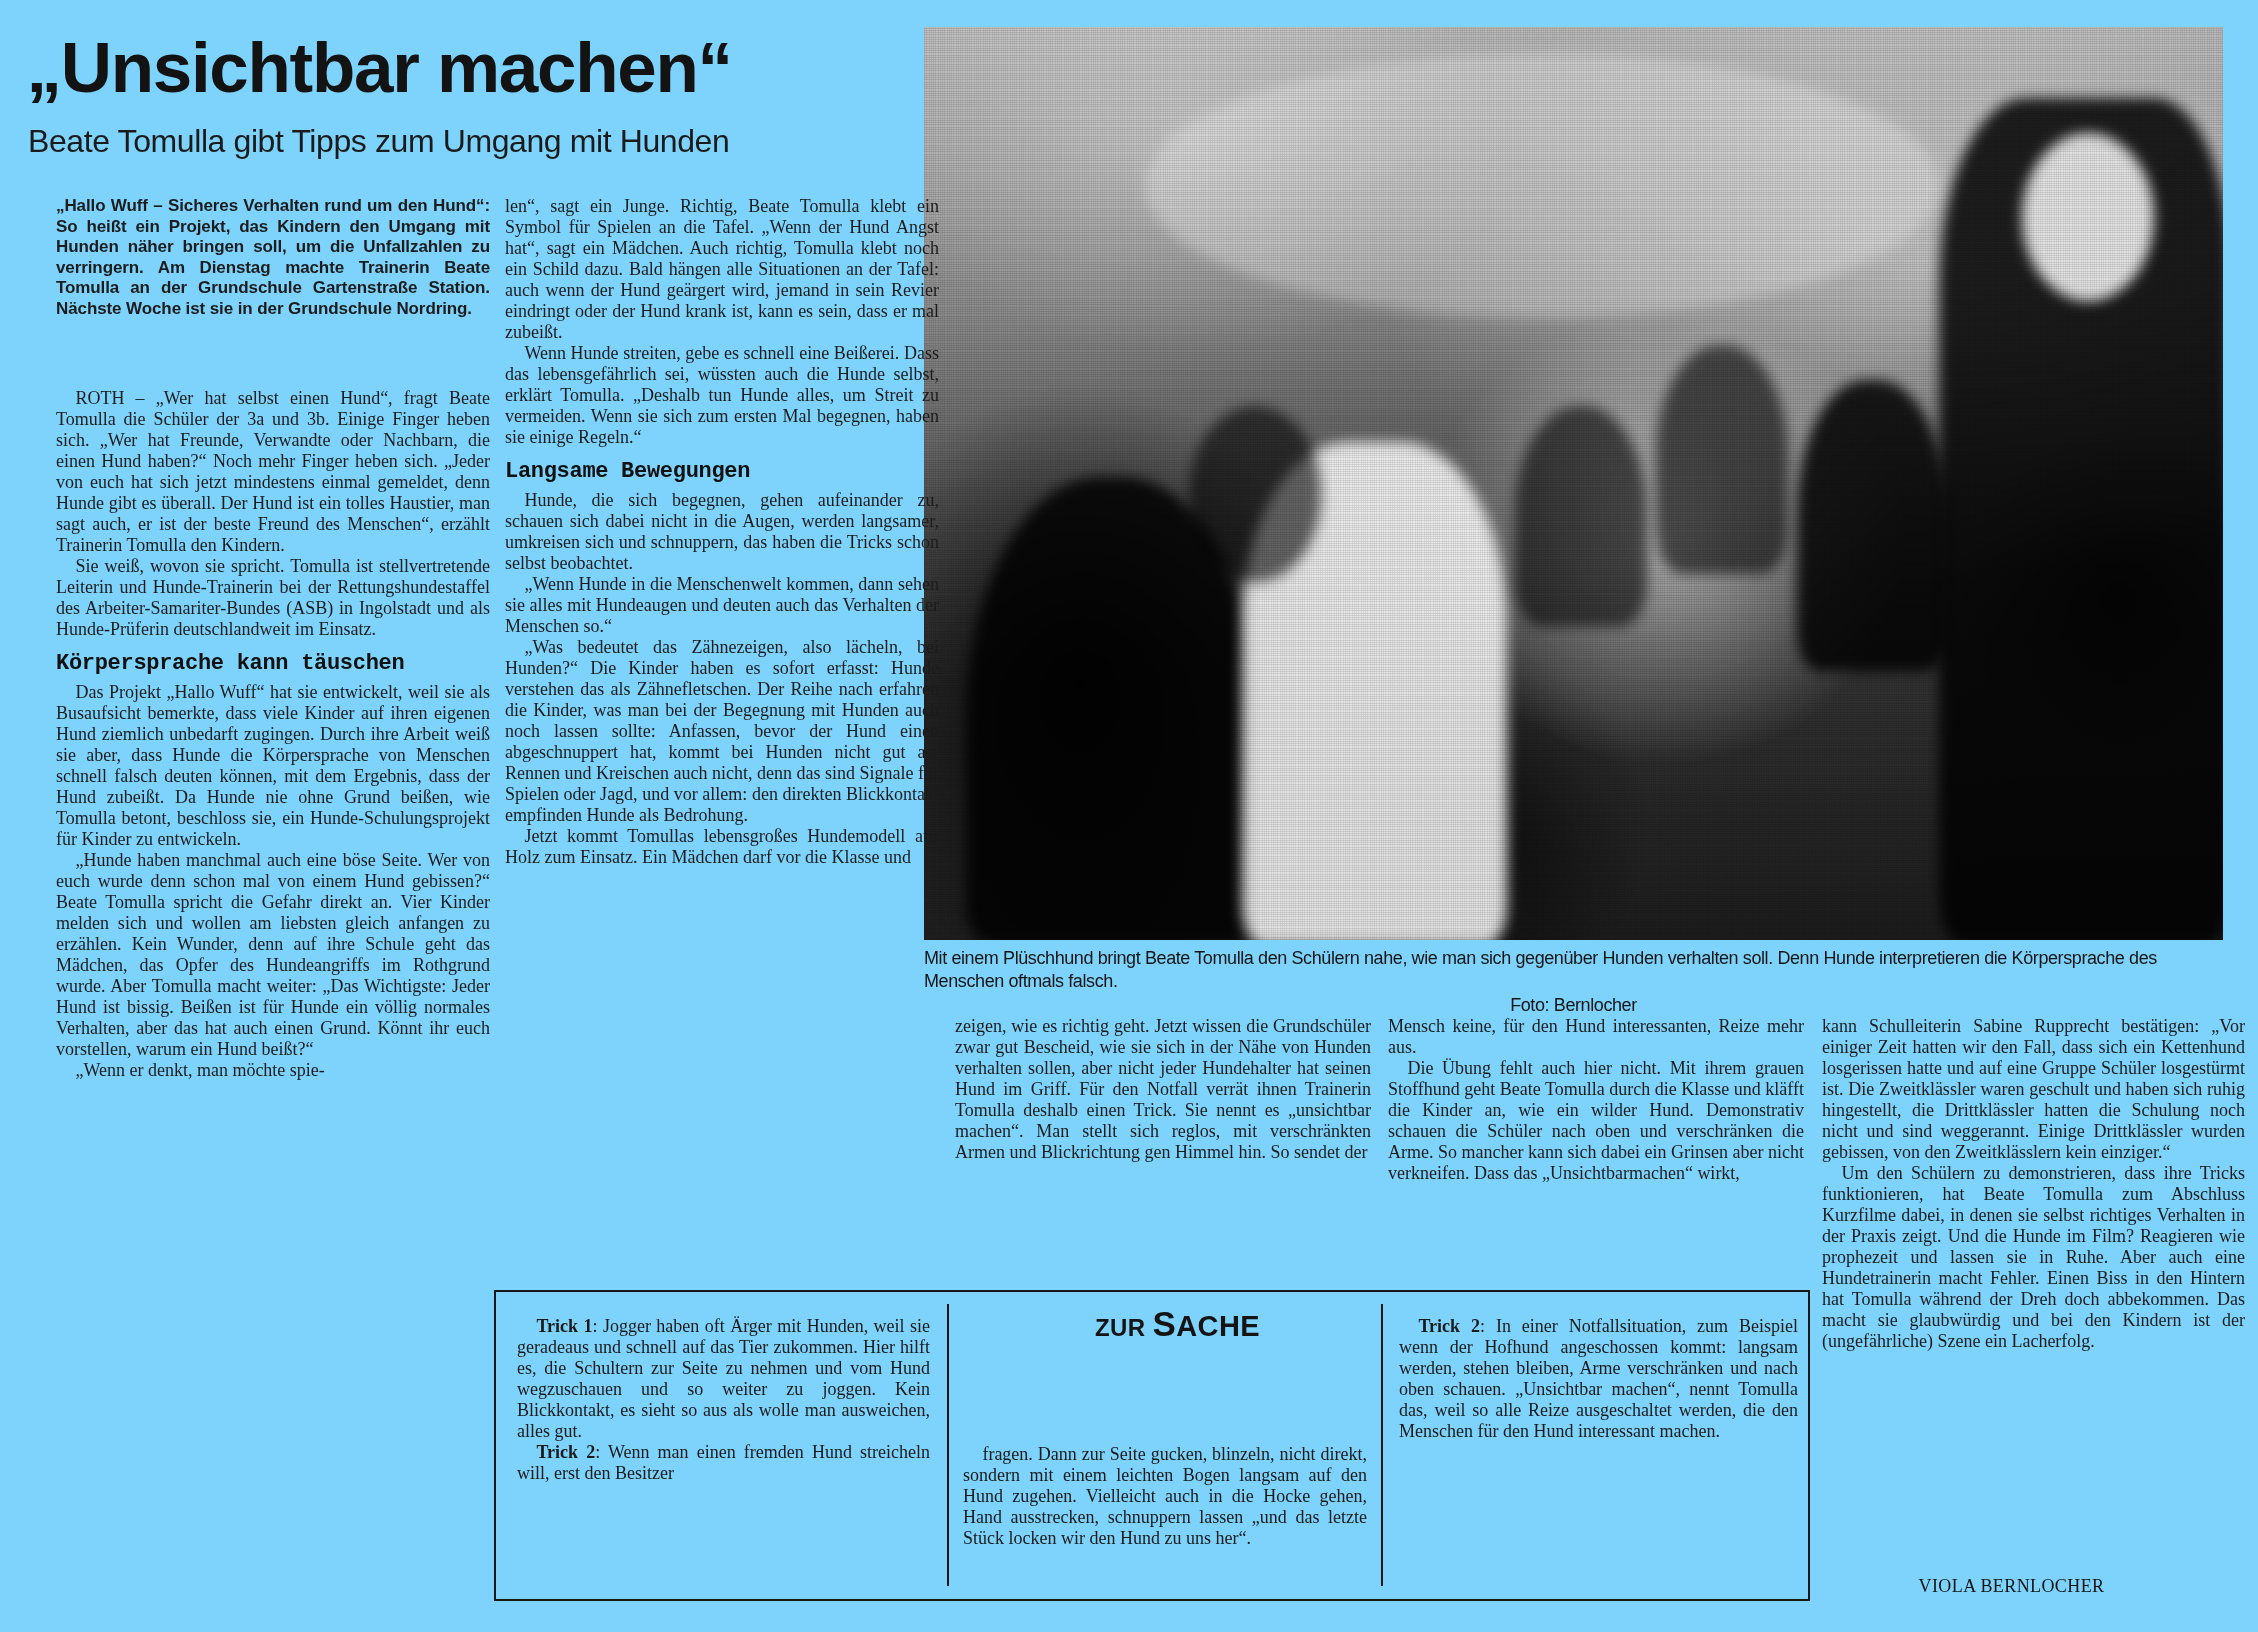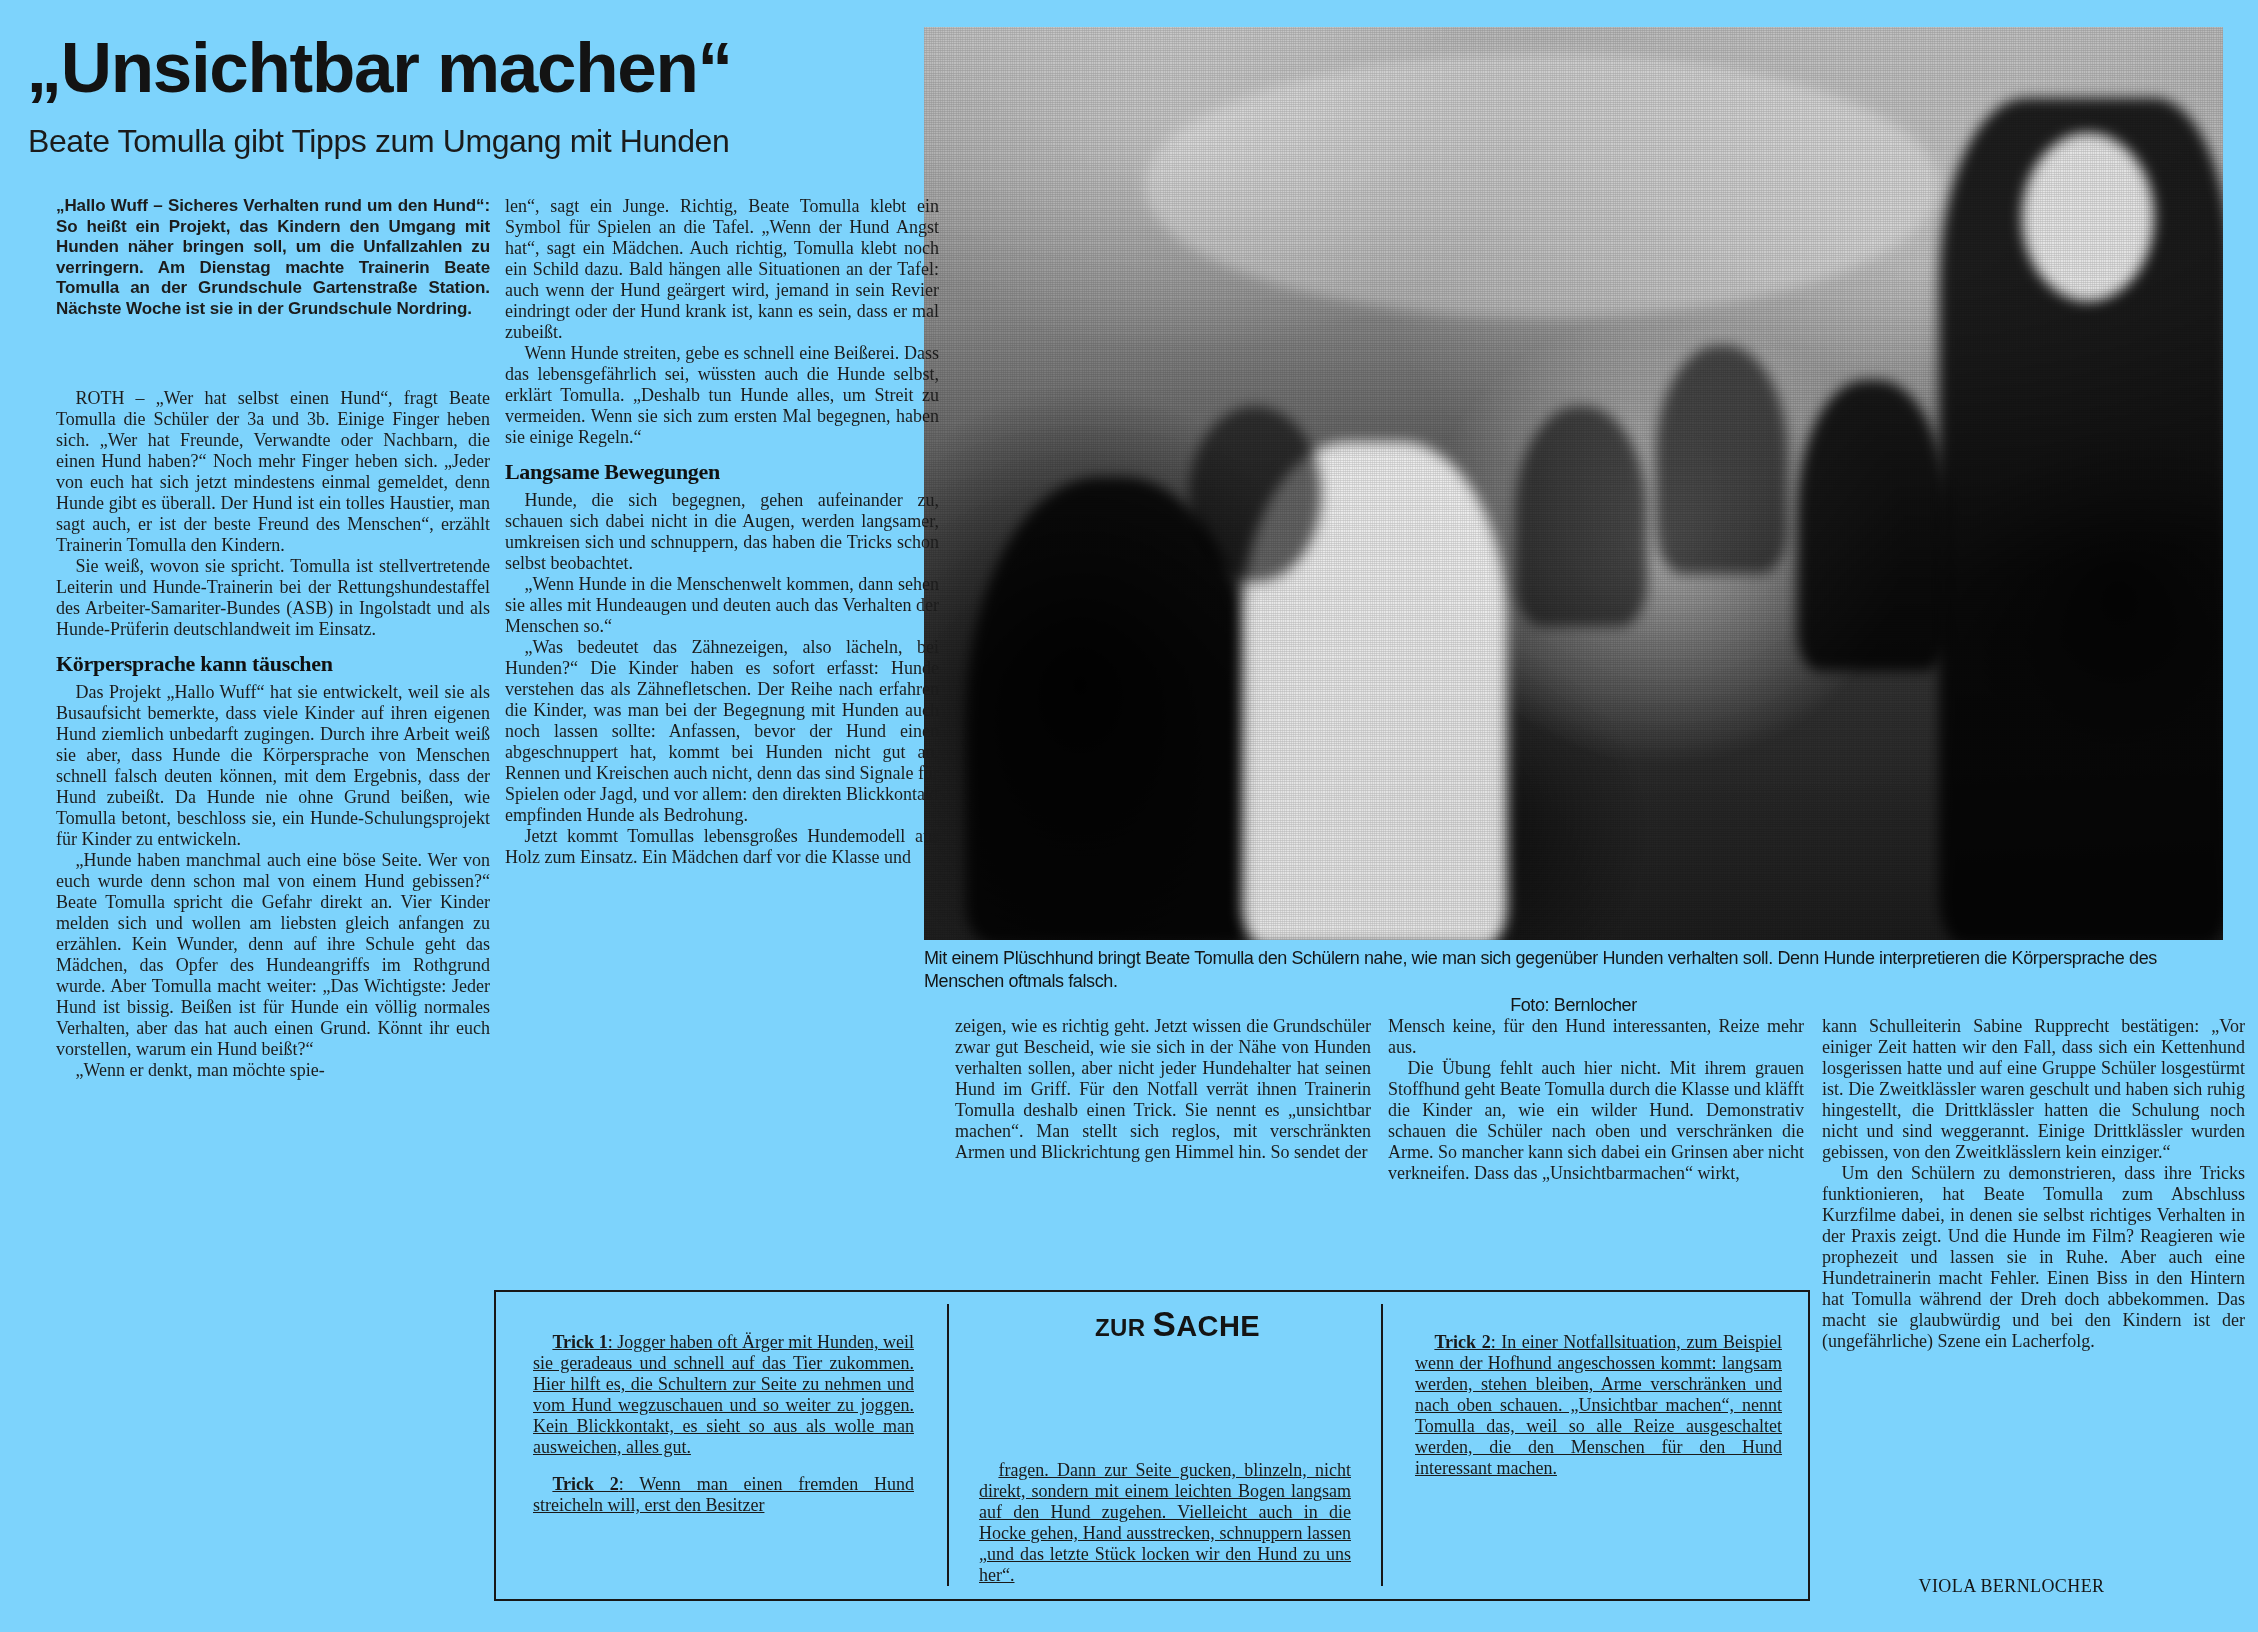--- a/index.html
+++ b/index.html
@@ -72,21 +72,21 @@
     font-family: "Liberation Sans", "DejaVu Sans", sans-serif;
     font-size: 17px;
     line-height: 20.6px;
     font-weight: 600;
     letter-spacing: -0.1px;
     text-align: justify;
   }
   .lead p { margin: 0; text-indent: 0; }
 
   .subhead {
-    font-family: Liberation Serif, serif;
+    font-family: Liberation Mono, monospace;
     font-weight: bold;
     font-size: 22px;
     line-height: 1.12;
     letter-spacing: -0.3px;
     margin: 12.4px 0 5.3px 0;
     color: #111;
     text-align: left;
   }
 
   
@@ -176,21 +176,21 @@
   .box-title .rest  { font-size: 29px; }
 
   .boxcol {
     position: absolute;
     text-align: justify;
     font-size: 18px;
     line-height: 21px;
     hyphens: auto;
     -webkit-hyphens: auto;
   }
-  .boxcol p { margin: 16px; text-indent: 19.4px; text-decoration: underline; }
+  .boxcol p { margin: 0; text-indent: 19.4px; }
   .boxcol b { font-weight: bold; }
 
   .vrule {
     position: absolute;
     width: 1.8px;
     background: #171717;
   }
 
   .byline {
     position: absolute;

